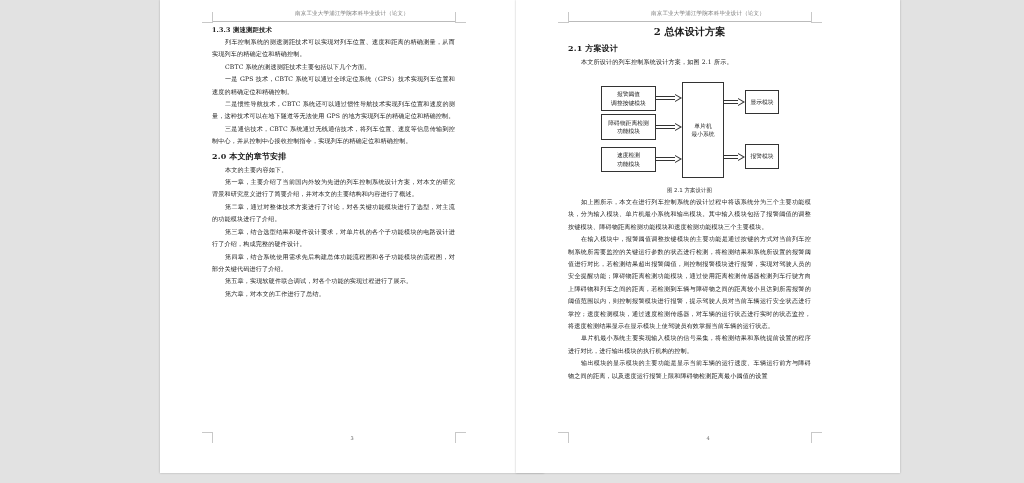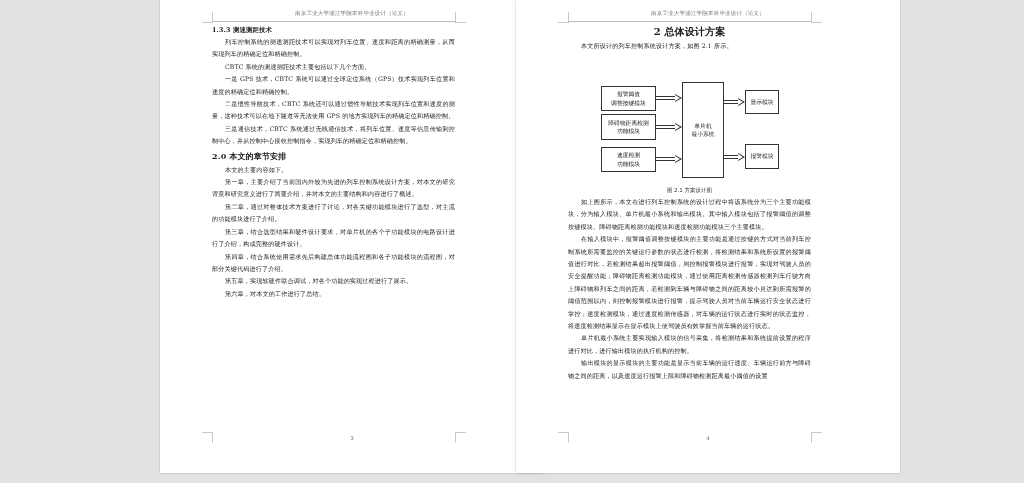--- a/index.html
+++ b/index.html
@@ -108,20 +108,21 @@
 <div class="page" id="page-right">
   <div class="header-text">南京工业大学浦江学院本科毕业设计（论文）</div>
   <div class="header-line"></div>
   <div class="corner tl"></div>
   <div class="corner tr"></div>
   <div class="corner bl"></div>
   <div class="corner br"></div>
 
   <div class="content">
     <div class="h1">2  总体设计方案</div>
+    <div class="h2">2.1  方案设计</div>
     <p>本文所设计的列车控制系统设计方案，如图 2.1 所示。</p>
   </div>
 
   <div class="diagram">
 
     <div class="box" style="left:85px; top:86px; width:53px; height:23px;">
       <div><span>报警阈值</span><br><span>调整按键模块</span></div>
     </div>
     <div class="box" style="left:85px; top:114px; width:53px; height:24px;">
       <div><span>障碍物距离检测</span><br><span>功能模块</span></div>

